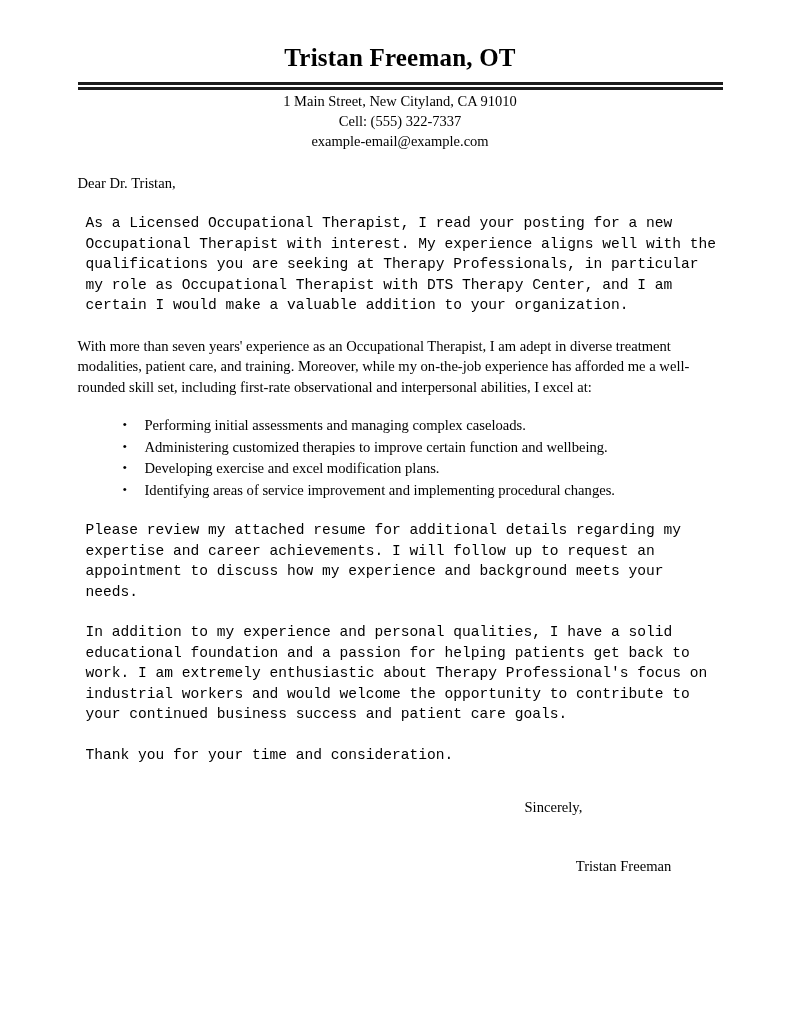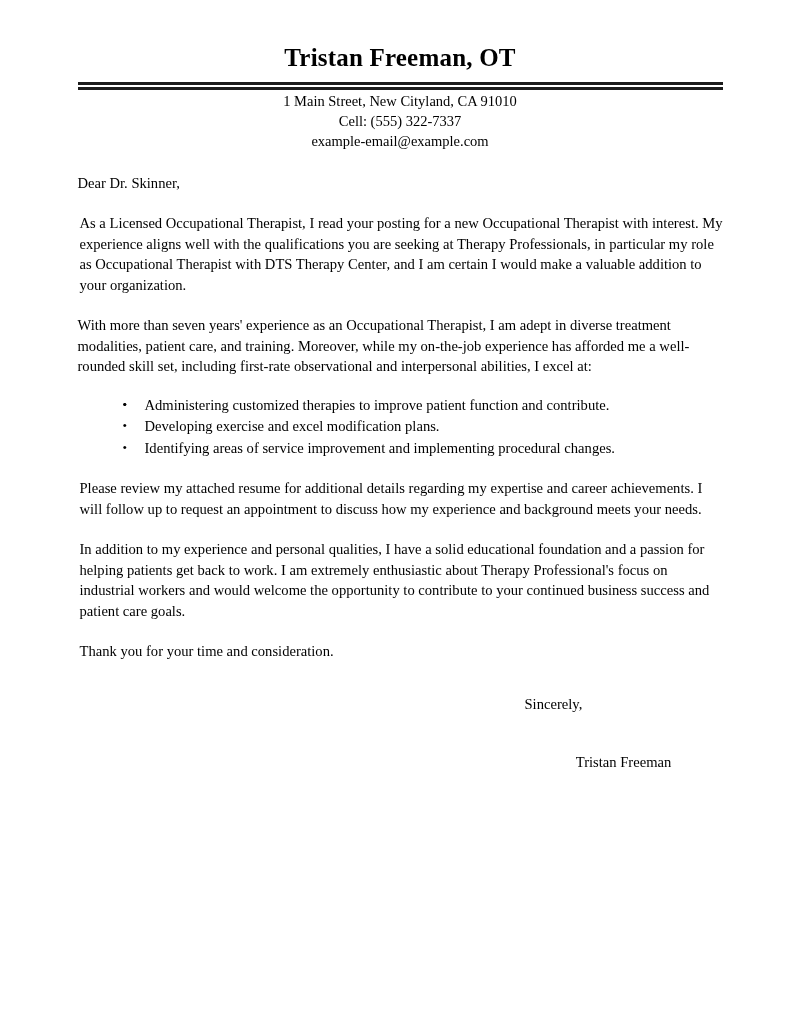--- a/index.html
+++ b/index.html
@@ -74,21 +74,22 @@
     width: 645px;
     padding-top: 22px;
     font-size: 14.6px;
     line-height: 20.5px;
     text-align: left;
   }
   .salutation {
     margin: 0 0 20px 0;
   }
   .para {
-    margin: 0 0 20px 2px;
+    margin: 0 0 20px 8px;
+    font-family: Liberation Mono, monospace;
   }
   .para-tight {
     margin: 0 0 18px 0;
   }
 
   .bullet-list {
     list-style: none;
     margin: 0 0 20px 0;
     padding: 0 0 0 45px;
   }
@@ -137,33 +138,34 @@
 
     <div class="contact-block">
       <span class="contact-line">1 Main Street, New Cityland, CA 91010</span>
       <span class="contact-line">Cell: (555) 322-7337</span>
       <span class="contact-line">example-email@example.com</span>
     </div>
   </header>
 
   <main class="letter-body">
 
-    <p class="salutation">Dear Dr. Skinner,</p>
+    <p class="salutation">Dear Dr. Tristan,</p>
 
     <p class="para">As a Licensed Occupational Therapist, I read your posting for a new Occupational Therapist with interest. My experience aligns well with the qualifications you are seeking at Therapy Professionals, in particular my role as Occupational Therapist with DTS Therapy Center, and I am certain I would make a valuable addition to your organization.</p>
 
     <p class="para-tight">With more than seven years' experience as an Occupational Therapist, I am adept in diverse treatment modalities, patient care, and training. Moreover, while my on-the-job experience has afforded me a well-rounded skill set, including first-rate observational and interpersonal abilities, I excel at:</p>
 
     <ul class="bullet-list">
       <li class="bullet-item">
         <span class="bullet-marker">•</span>
+        <span>Performing initial assessments and managing complex caseloads.</span>
       </li>
       <li class="bullet-item">
         <span class="bullet-marker">•</span>
-        <span>Administering customized therapies to improve patient function and contribute.</span>
+        <span>Administering customized therapies to improve certain function and wellbeing.</span>
       </li>
       <li class="bullet-item">
         <span class="bullet-marker">•</span>
         <span>Developing exercise and excel modification plans.</span>
       </li>
       <li class="bullet-item">
         <span class="bullet-marker">•</span>
         <span>Identifying areas of service improvement and implementing procedural changes.</span>
       </li>
     </ul>

